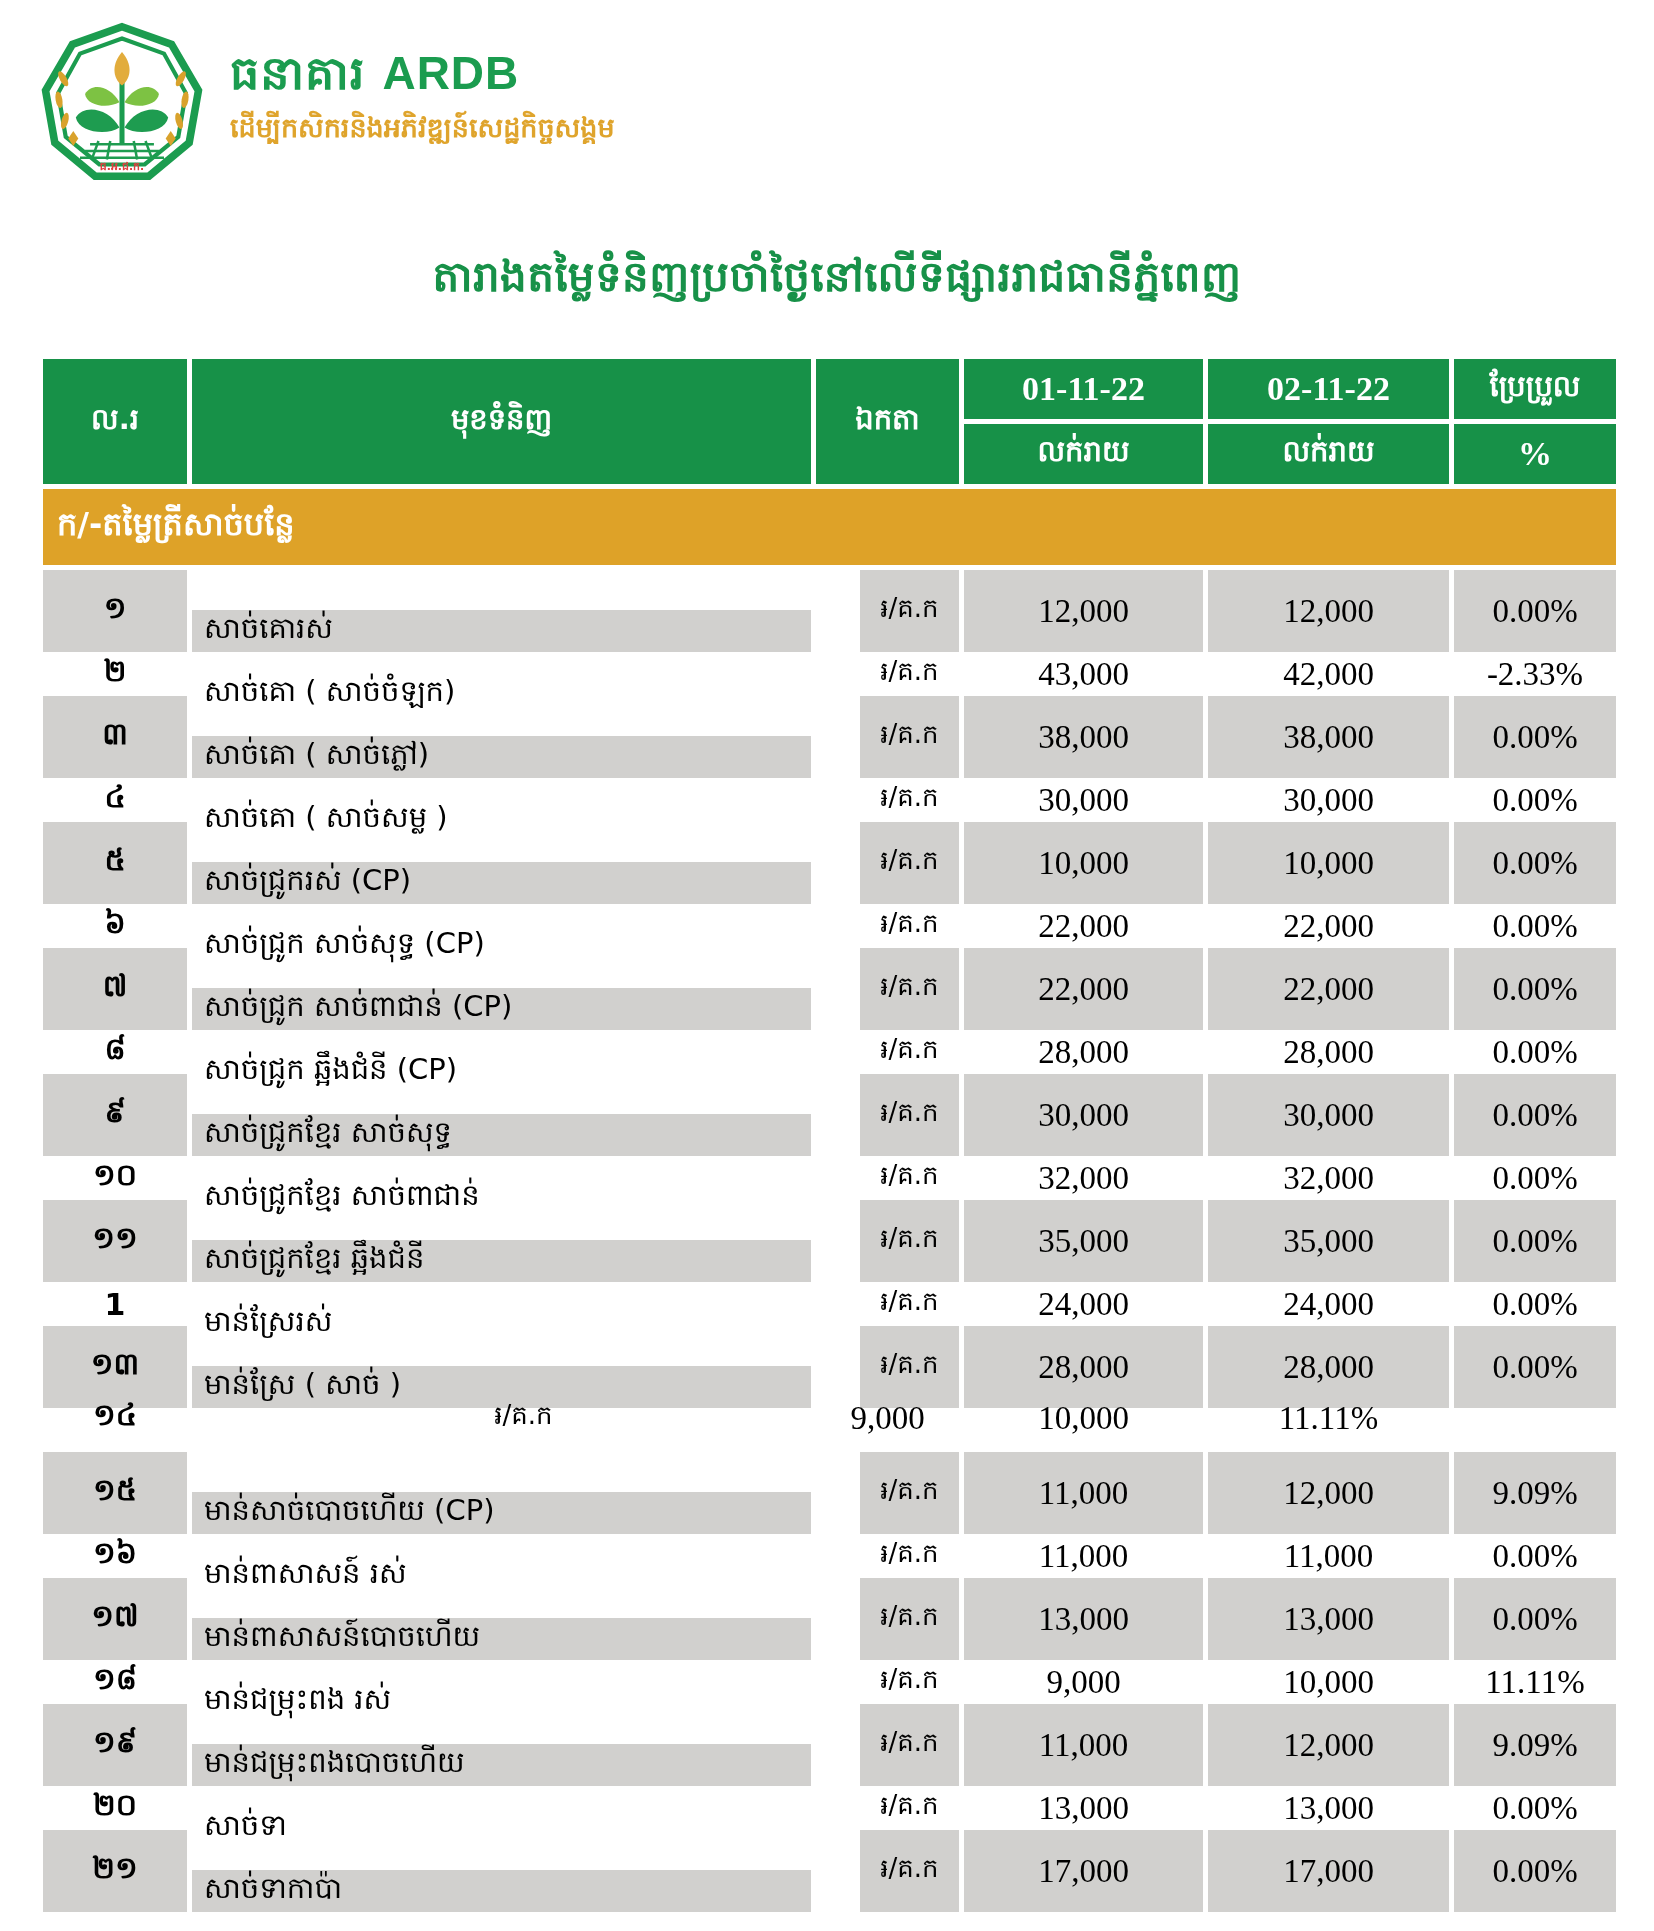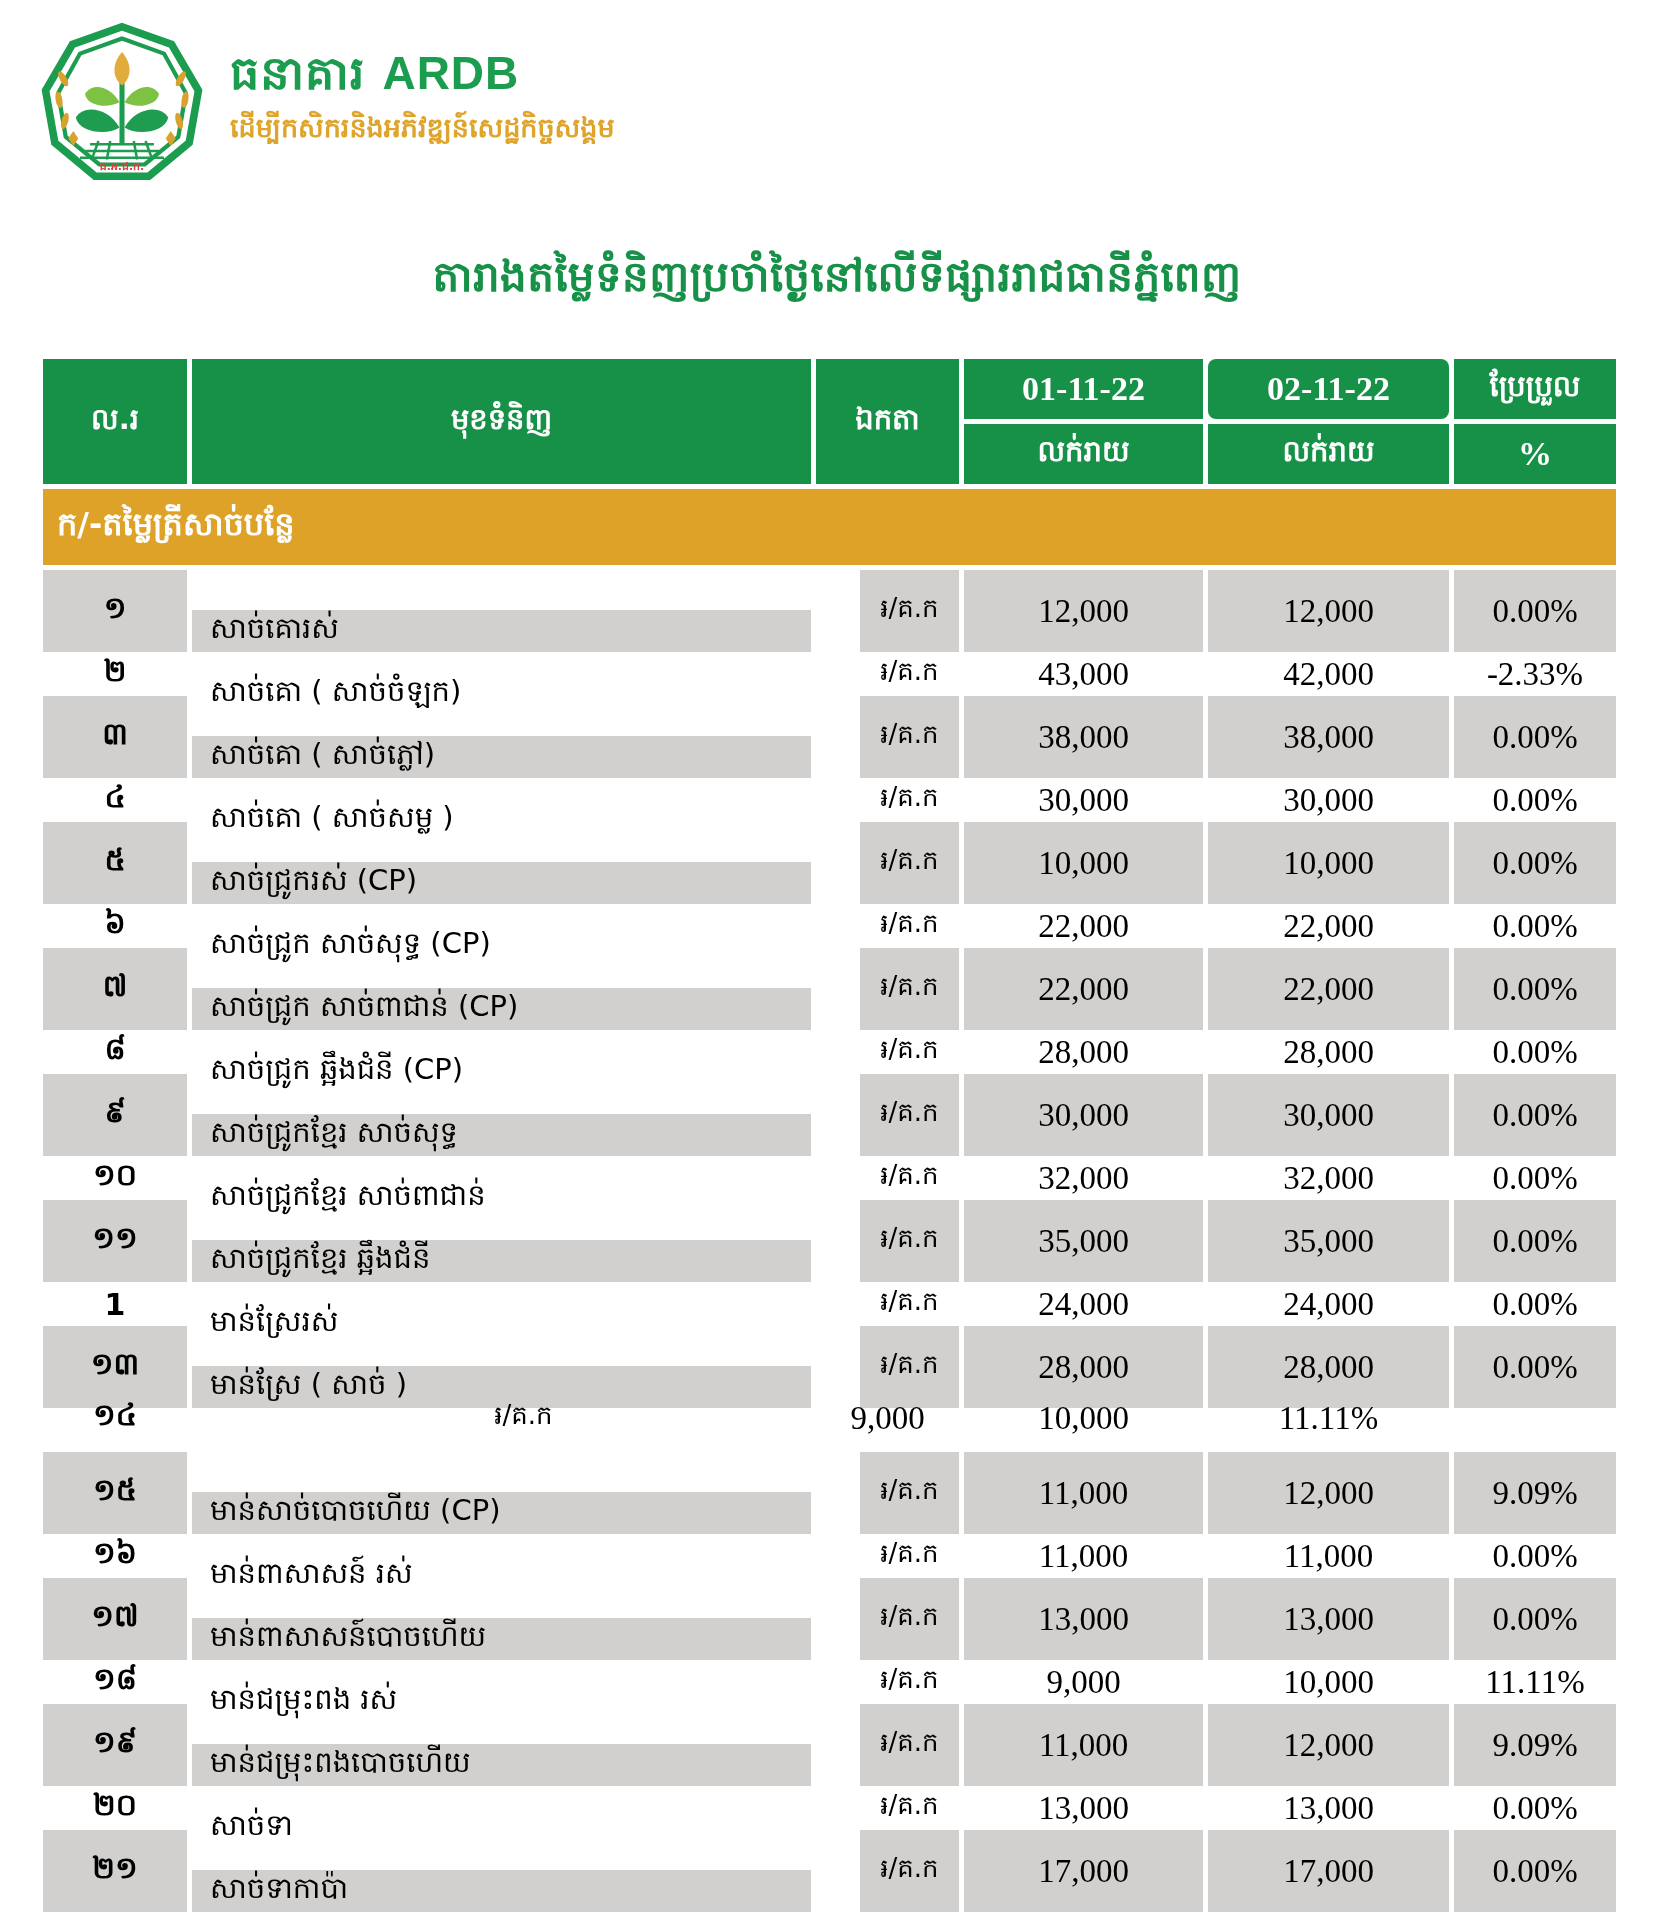--- a/index.html
+++ b/index.html
@@ -45,41 +45,41 @@
     gap:5px;
   }
   .hcell{
     background:var(--green);color:#fff;display:flex;align-items:center;justify-content:center;
     font-weight:bold;font-size:29px;text-align:center;
   }
   .h-no{grid-column:1;grid-row:1/3;}
   .h-item{grid-column:2;grid-row:1/3;}
   .h-unit{grid-column:3;grid-row:1/3;}
   .d1{grid-column:4;grid-row:1;font-family:"Liberation Serif", serif;font-size:34px;}
-  .d2{grid-column:5;grid-row:1;font-family:"Liberation Serif", serif;font-size:34px;border-radius:8px;}
+  .d2{grid-column:5;grid-row:1;font-family:"Liberation Serif", serif;font-size:34px;}
   .h-change{grid-column:6;grid-row:1;}
   .r1{grid-column:4;grid-row:2;}
   .r2{grid-column:5;grid-row:2;}
   .h-percent{grid-column:6;grid-row:2;font-family:"Liberation Serif", serif;font-size:34px;}
 
   .section-band{
     margin-top:5px;height:76px;background:var(--gold);color:#fff;
     display:flex;align-items:center;font-size:32px;font-weight:bold;padding-left:14px;
   }
 
   .rows{margin-top:5px;display:flex;flex-direction:column;gap:5px;}
   .t-row{
     display:grid;
     grid-template-columns:144px 619px 143px 239px 241px 162px;
     column-gap:5px;height:58px;
   }
   .cell{display:flex;align-items:center;background:transparent;}
   .rows > .t-row:nth-of-type(odd) .cell{background:var(--row-gray);}
   .c-no{justify-content:center;font-weight:bold;font-size:30px;}
-  .c-item{justify-content:flex-start;padding-left:18px;font-size:29px;margin-top:40px;}
+  .c-item{justify-content:flex-start;padding-left:12px;font-size:29px;margin-top:40px;}
   .c-unit{justify-content:center;font-size:26px;font-weight:normal;margin-left:44px;}
   .c-num{justify-content:center;font-family:"Liberation Serif", serif;font-size:33px;}
 </style>
 </head>
 <body>
 
 <div class="page">
 
   <header class="brand-row">
     <svg class="brand-logo" viewBox="0 0 200 200" aria-hidden="true">

